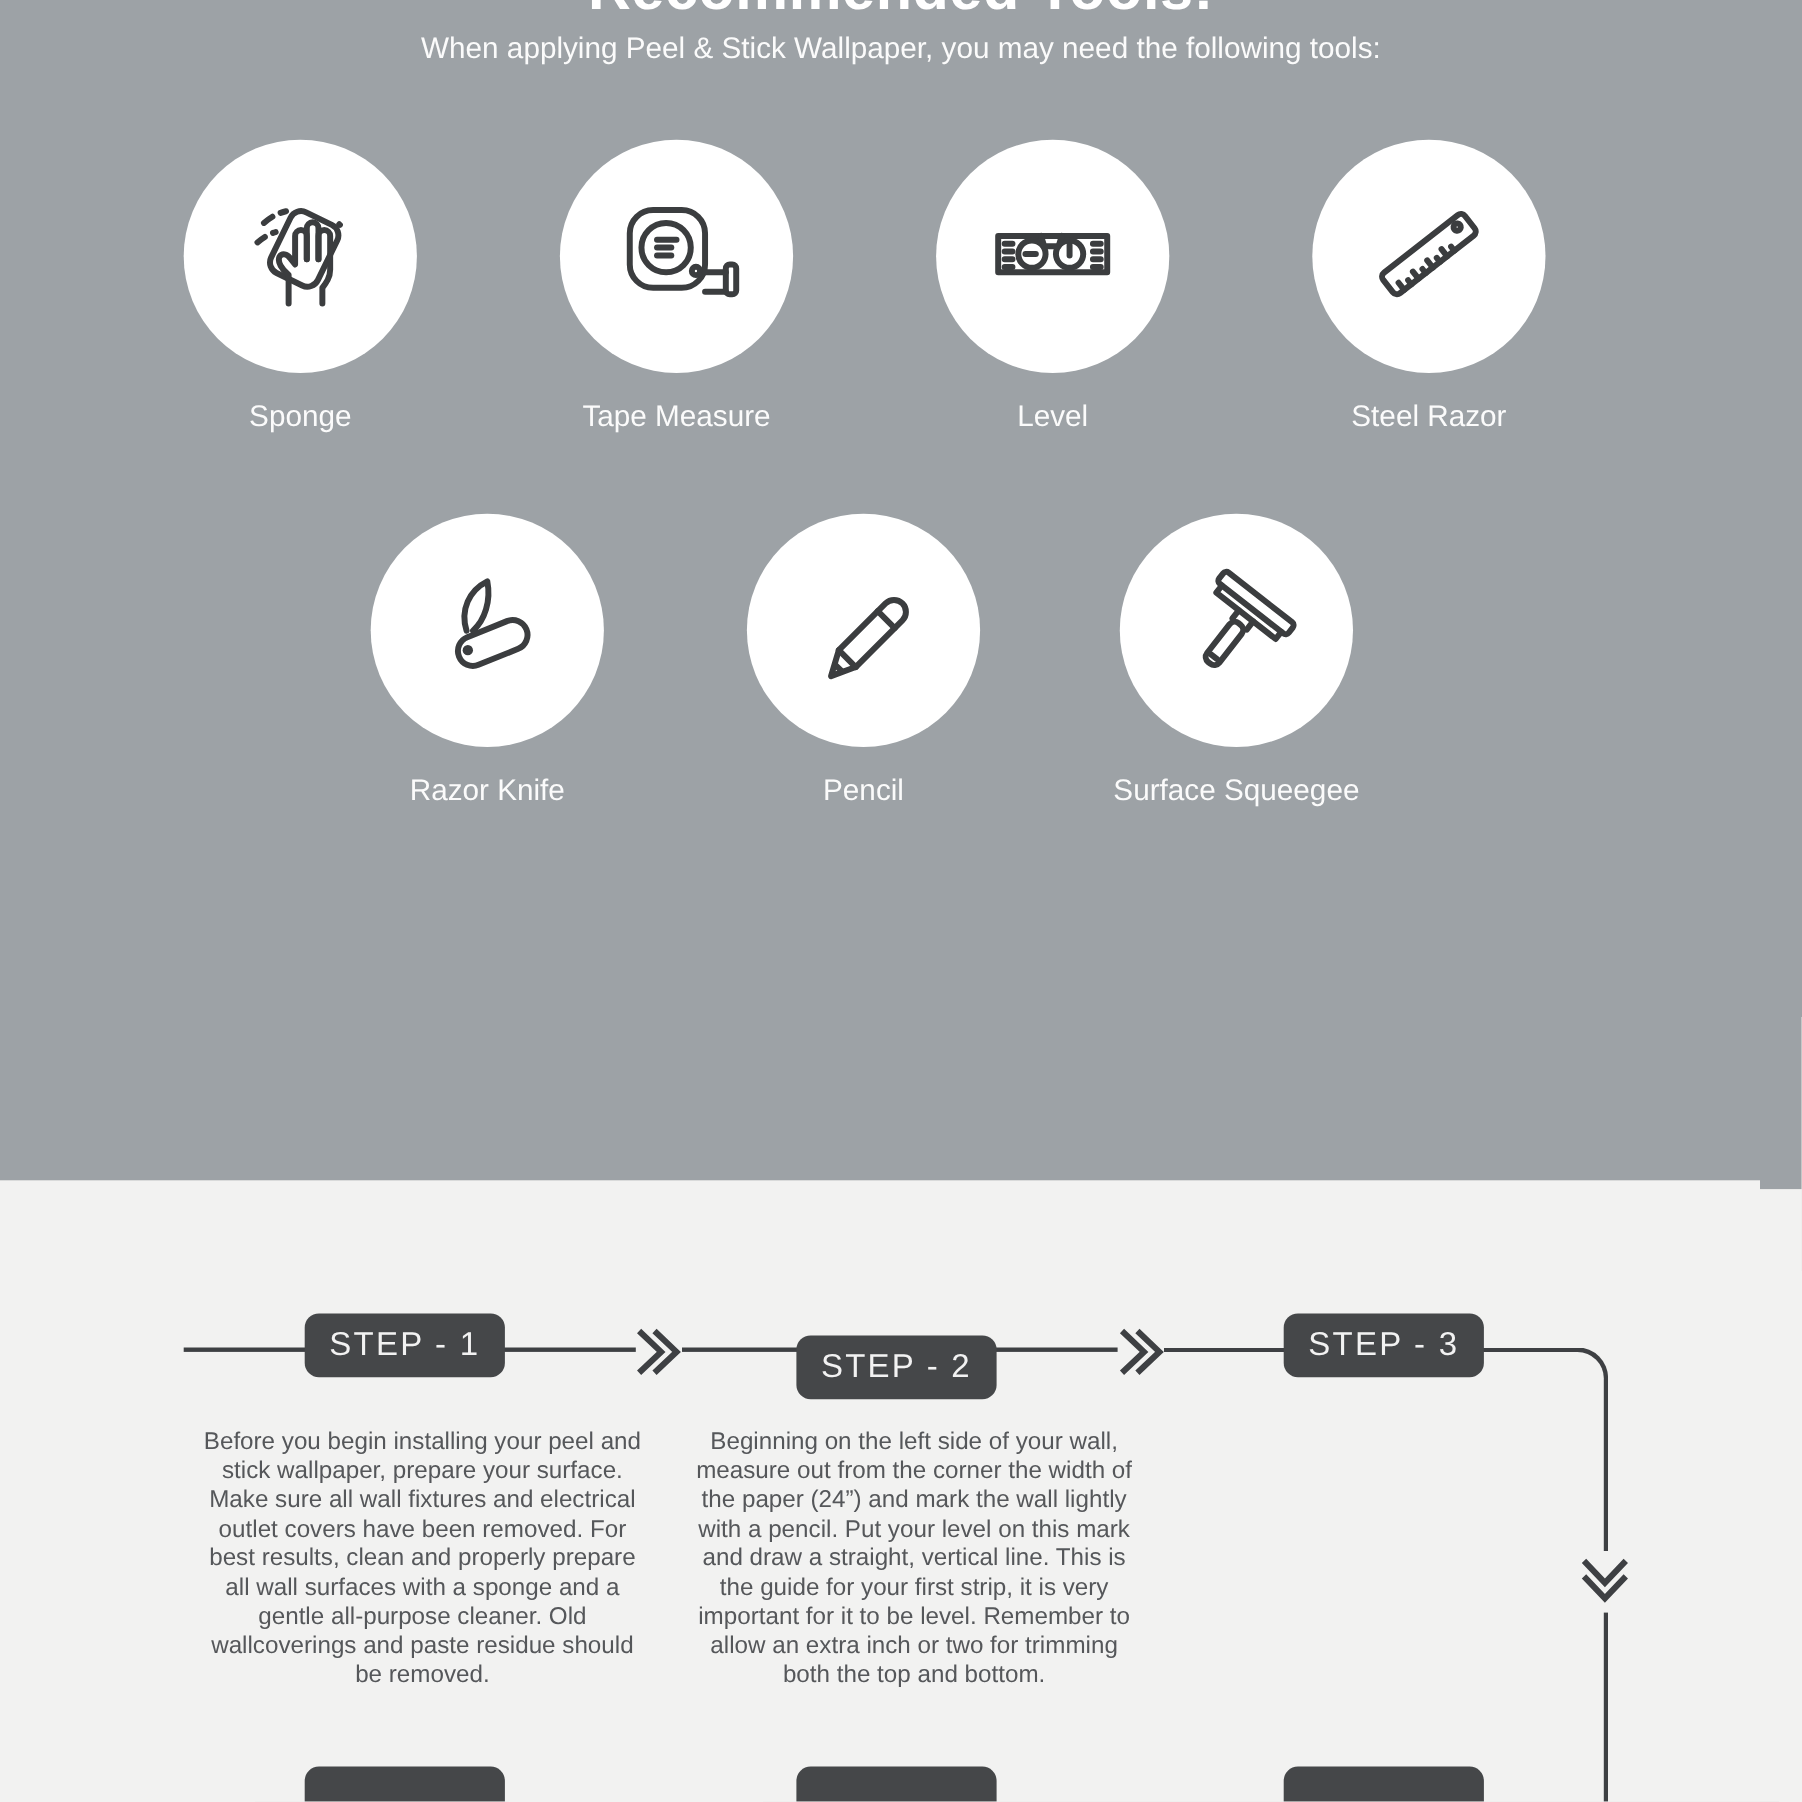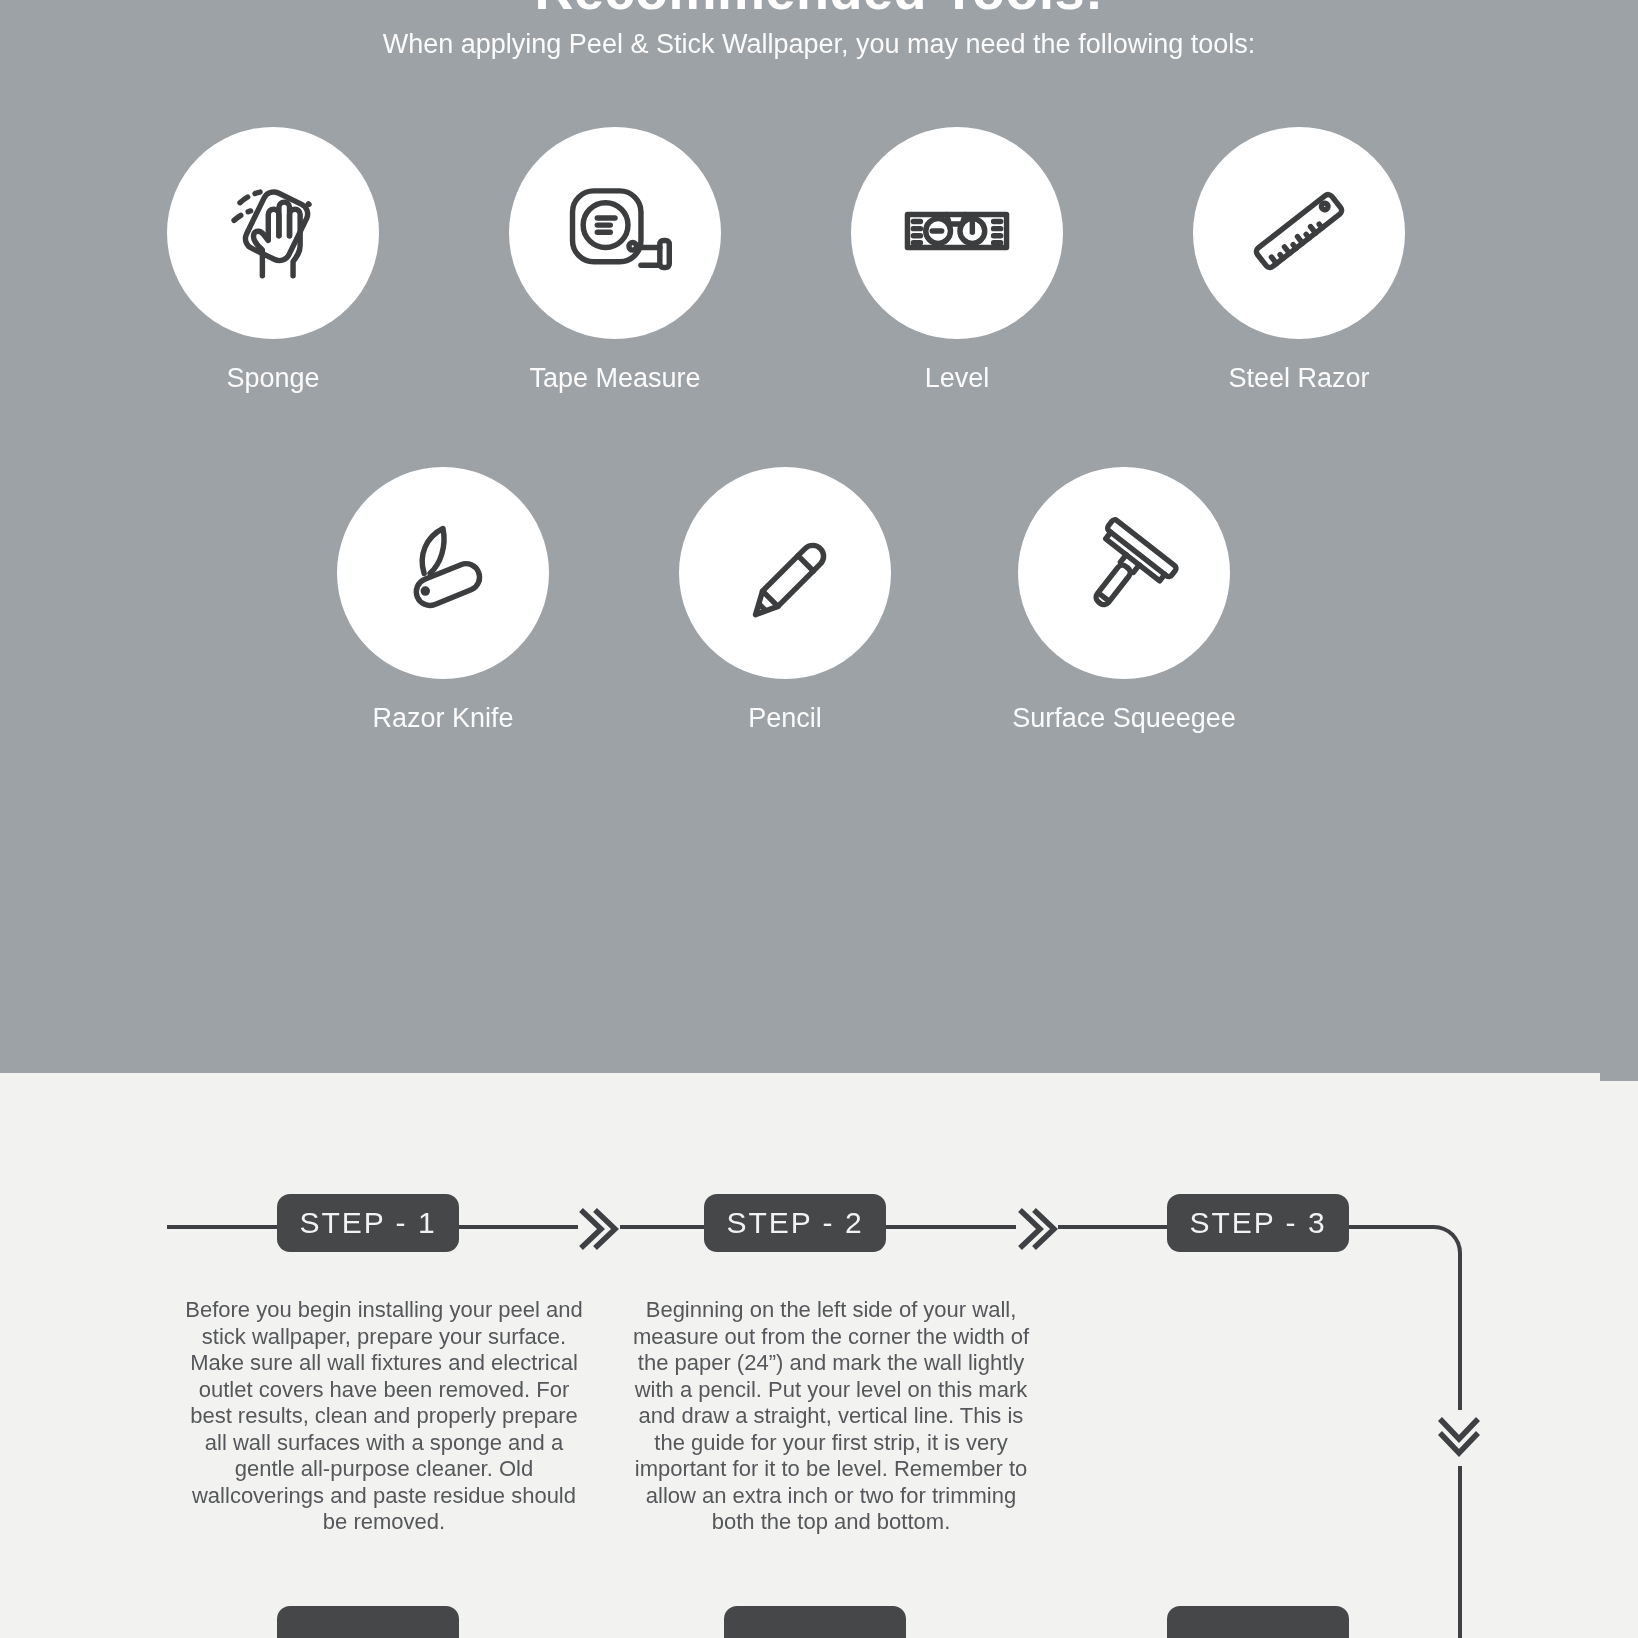--- a/index.html
+++ b/index.html
@@ -49,21 +49,21 @@
   .vline-mask{position:absolute;left:1448px;top:337px;width:16px;height:56px;background:var(--light-bg);z-index:2;}
   .chev{position:absolute;z-index:3;}
   .chev svg{display:block;stroke:var(--line-color);fill:none;stroke-width:5.5;}
   .chev-1{left:576px;top:133px;}
   .chev-2{left:1015px;top:133px;}
   .chev-down{left:1436px;top:341px;}
   .step-badge{position:absolute;top:121px;width:182px;height:58px;background:var(--badge-bg);
     border-radius:13px;color:#f2f2f2;font-size:30px;letter-spacing:2px;line-height:58px;
     text-align:center;z-index:4;}
   .badge-1{left:277px;}
-  .badge-2{left:704px;}
+  .badge-2{left:724px;margin-top:20px;}
   .badge-3{left:1167px;}
   .step-text{position:absolute;top:208px;width:410px;margin:16px;text-align:center;
     font-size:22px;line-height:26.5px;color:var(--text-dark);}
   .text-1{left:163px;}
   .text-2{left:610px;}
   .text-3{left:1053px;}
   .partial-badge{position:absolute;top:533px;width:182px;height:58px;background:var(--badge-bg);
     border-radius:13px;z-index:4;}
   .pb-1{left:277px;}
   .pb-2{left:724px;}

